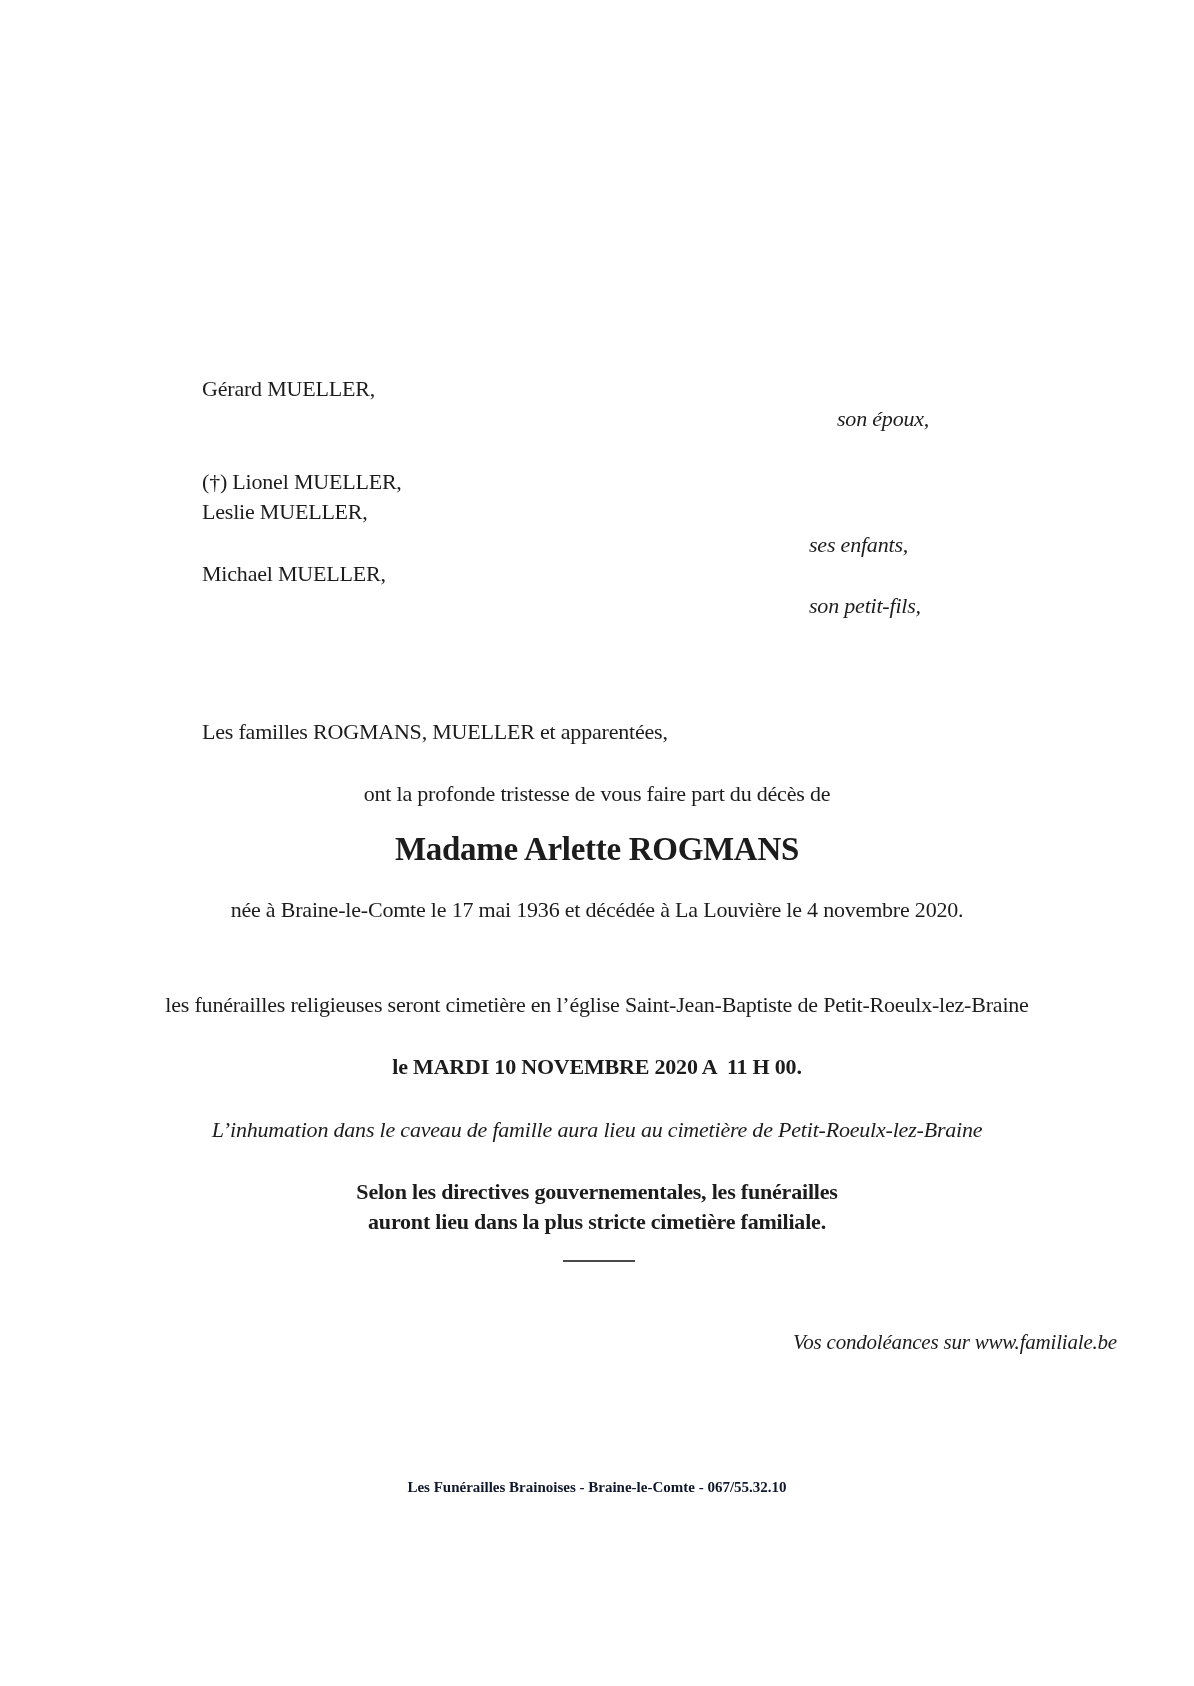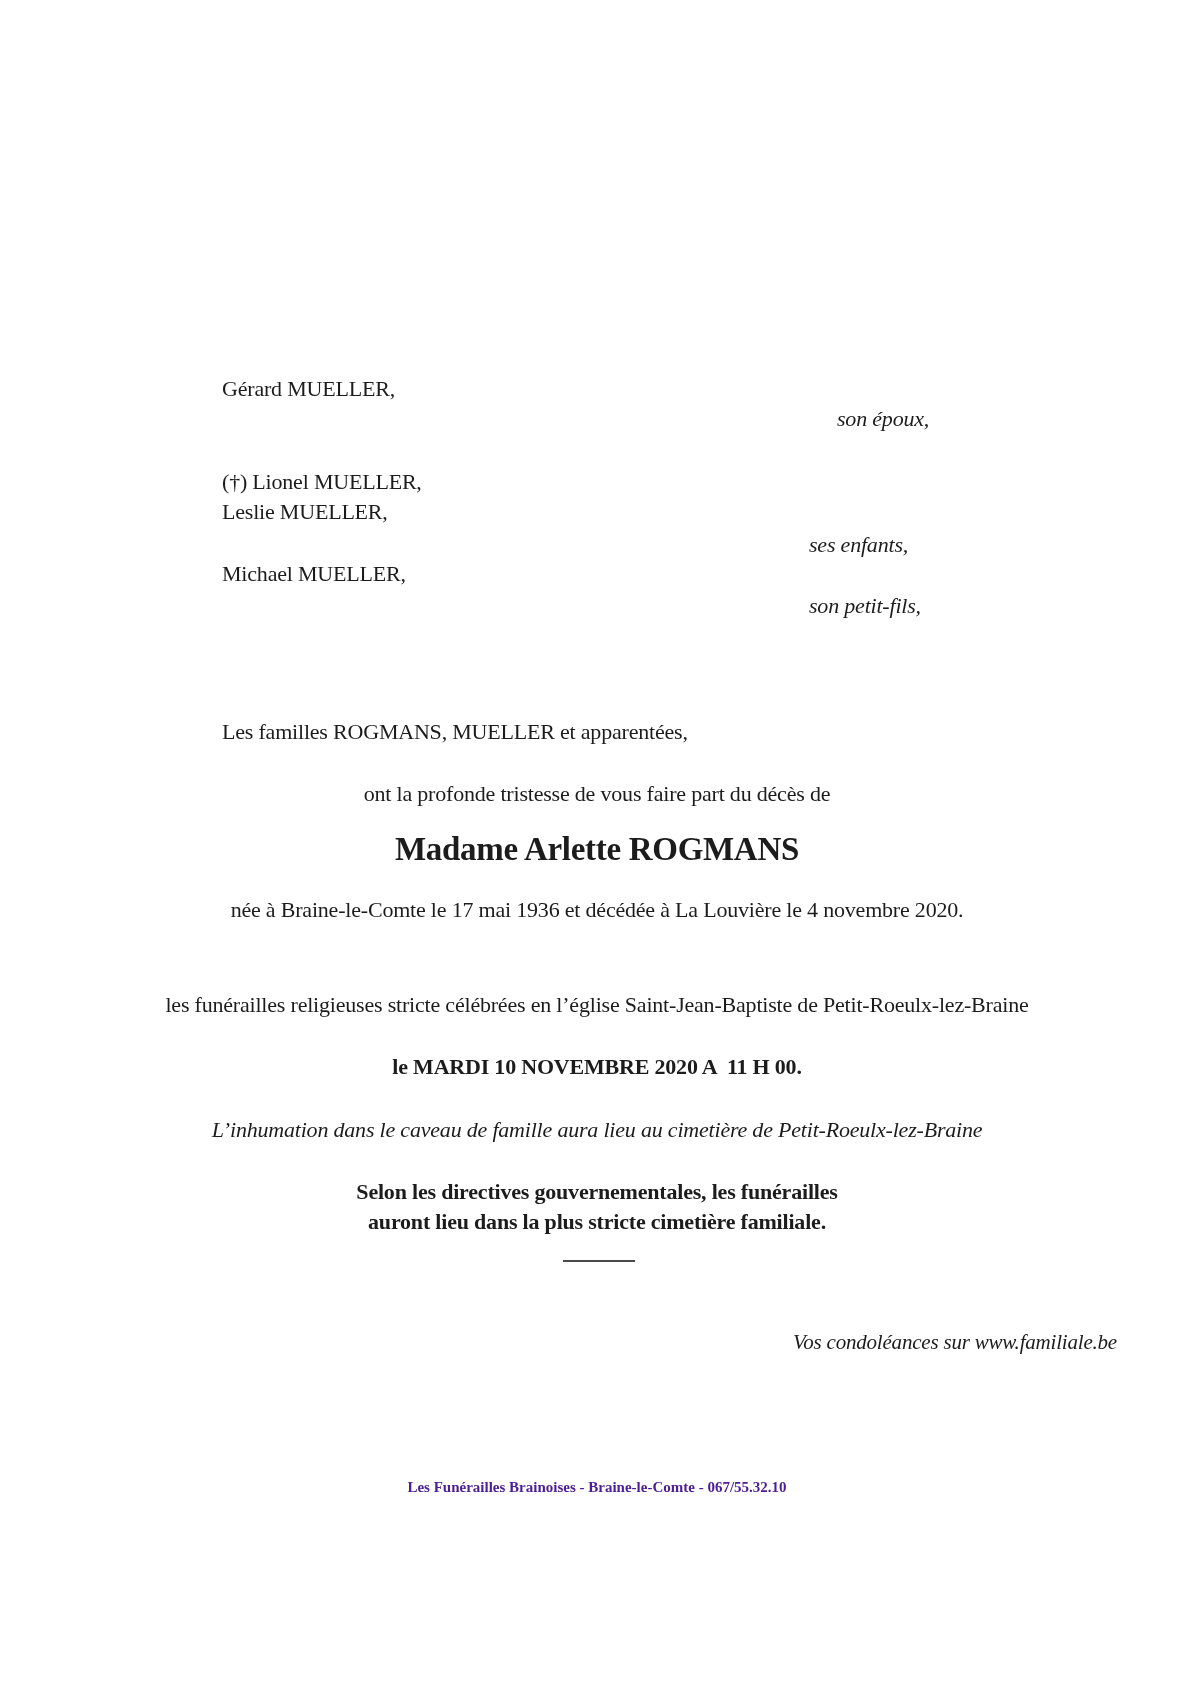--- a/index.html
+++ b/index.html
@@ -16,21 +16,21 @@
     color: #1c1c1c;
     overflow: hidden;
   }
   .line {
     position: absolute;
     font-size: 22px;
     line-height: 1.25;
     letter-spacing: -0.2px;
     white-space: nowrap;
   }
-  .left-col   { left: 202px; margin-left: 20px; }
+  .left-col   { left: 202px; }
   .center-line {
     left: 0;
     width: 100%;
     text-align: center;
     white-space: nowrap;
   }
   .relation {
     left: 809px;
     font-style: italic;
   }
@@ -66,21 +66,21 @@
     white-space: nowrap;
   }
   .footer-line {
     position: absolute;
     top: 1479px;
     left: 0;
     width: 100%;
     text-align: center;
     font-size: 15px;
     font-weight: bold;
-    color: #4c1d95;
+    color: #0f172a;
     letter-spacing: 0;
     white-space: nowrap;
   }
 </style>
 </head>
 <body>
 
 <div class="page">
 
   <div class="line left-col" style="top: 375px;">Gérard MUELLER,</div>
@@ -98,21 +98,21 @@
   <div class="line relation" style="top: 592px;">son petit-fils,</div>
 
   <div class="line left-col" style="top: 718px;">Les familles ROGMANS, MUELLER et apparentées,</div>
 
   <div class="line center-line" style="top: 780px;">ont la profonde tristesse de vous faire part du décès de</div>
 
   <h1 class="deceased-heading">Madame Arlette ROGMANS</h1>
 
   <div class="line center-line" style="top: 896px;">née à Braine-le-Comte le 17 mai 1936 et décédée à La Louvière le 4 novembre 2020.</div>
 
-  <div class="line center-line" style="top: 991px;">les funérailles religieuses stricte célébrées en l’église Saint-Jean-Baptiste de Petit-Roeulx-lez-Braine</div>
+  <div class="line center-line" style="top: 991px;">les funérailles religieuses seront cimetière en l’église Saint-Jean-Baptiste de Petit-Roeulx-lez-Braine</div>
 
   <div class="line center-line bold datetime-line" style="top: 1053px;">le MARDI 10 NOVEMBRE 2020 A  11 H 00.</div>
 
   <div class="line center-line" style="top: 1116px; font-style: italic;">L’inhumation dans le caveau de famille aura lieu au cimetière de Petit-Roeulx-lez-Braine</div>
 
   <div class="line center-line bold" style="top: 1178px;">Selon les directives gouvernementales, les funérailles</div>
 
   <div class="line center-line bold" style="top: 1208px;">auront lieu dans la plus stricte cimetière familiale.</div>
 
   <div class="divider-rule"></div>

